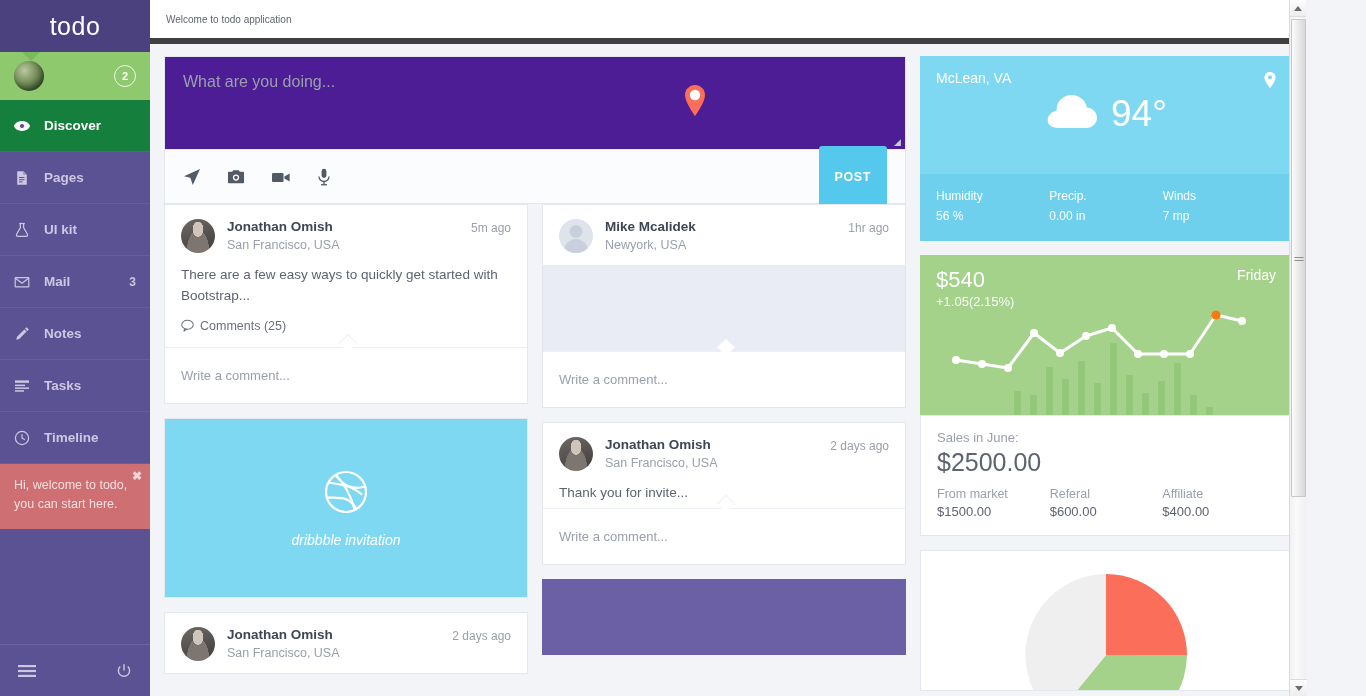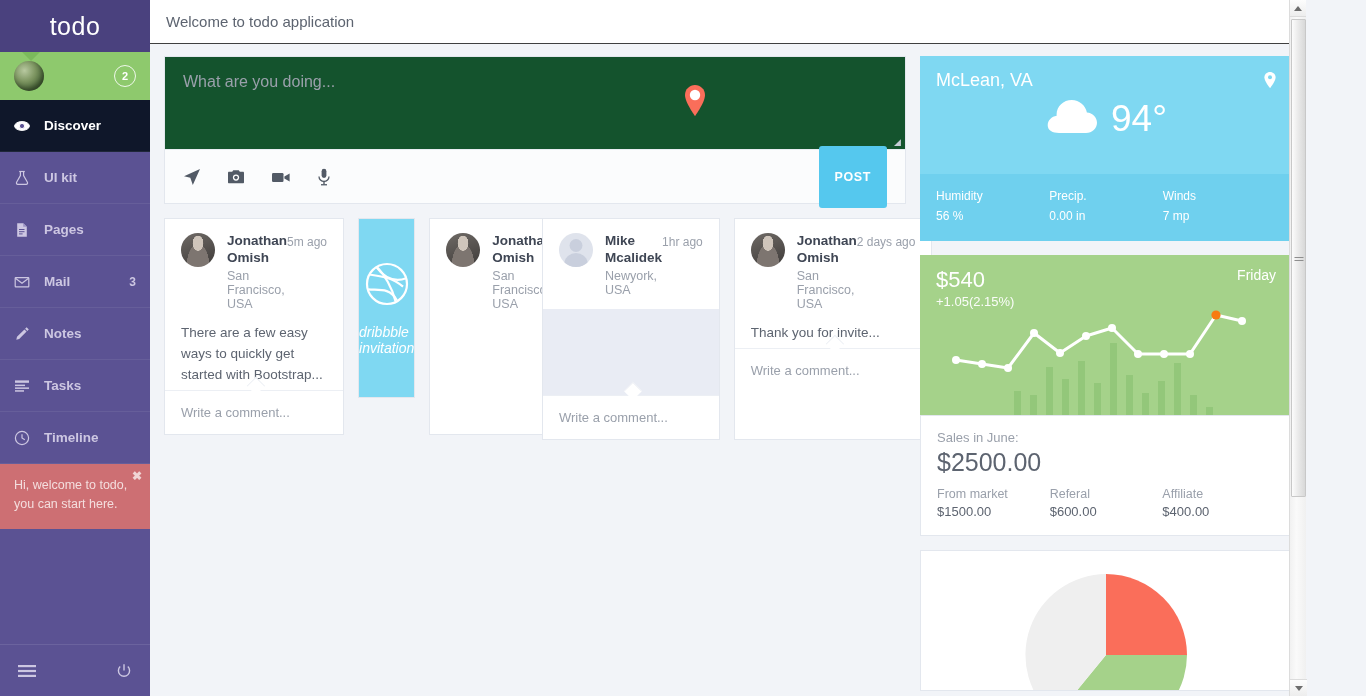--- a/index.html
+++ b/index.html
@@ -41,21 +41,21 @@
     font-size: 11px; font-weight: 700;
     display: flex; align-items: center; justify-content: center;
   }
   .nav { display: flex; flex-direction: column; }
   .nav-item {
     height: 52px; display: flex; align-items: center; padding: 0 14px;
     color: #cdc7e2; font-size: 13.5px; font-weight: 700;
     border-bottom: 1px solid rgba(255,255,255,.07);
     cursor: pointer; position: relative;
   }
-  .nav-item.active { color: #ffffff; background: #0f172a; }
+  .nav-item.active { color: #ffffff; background: #15803d; }
   .nav-item .ico {
     width: 22px; flex: 0 0 22px; display: flex; align-items: center;
     justify-content: flex-start; margin-right: 8px;
   }
   .nav-item .ico svg { display: block; }
   .nav-item.active .ico svg { fill: #ffffff; stroke: #ffffff; }
   .nav-count { margin-left: auto; font-size: 12px; font-weight: 700; color: #cdc7e2; }
 
   .welcome-note {
     background: #cd6f73; color: #f4dede; padding: 12px 14px 14px;
@@ -69,33 +69,33 @@
   .sidebar-footer {
     height: 52px; border-top: 1px solid rgba(255,255,255,.1);
     display: flex; align-items: center; justify-content: space-between;
     padding: 0 18px;
   }
   .sidebar-footer svg { display: block; }
 
   
   .main { flex: 1 1 auto; height: 696px; display: flex; flex-direction: column; min-width: 0; }
   .topbar {
-    height: 44px; background: #ffffff; border-bottom: 1px solid #404040;
+    height: 44px; background: #ffffff; border-bottom: 6px solid #404040;
     display: flex; align-items: center; padding: 0 16px;
-    color: #5d6470; font-size: 15px; flex: 0 0 44px;
+    color: #5d6470; font-size: 10px; flex: 0 0 44px;
   }
   .content {
     flex: 1 1 auto; display: flex; gap: 14px; padding: 12px 14px 0 14px;
     overflow: hidden; background: #f2f4f8;
   }
   .col-left { flex: 1 1 auto; min-width: 0; }
   .col-right { flex: 0 0 372px; width: 372px; }
 
   
-  .composer { background: #14532d; border: 1px solid #e3e7ee; margin-bottom: 14px; }
+  .composer { background: #4c1d95; border: 1px solid #e3e7ee; }
   .composer-body { position: relative; height: 92px; padding: 16px 18px; }
   .composer-placeholder { color: #9aa0ab; font-size: 16px; }
   .pin {
     position: absolute; right: 192px; top: 26px; width: 36px; height: 36px;
   }
   .resize-grip { position: absolute; right: 4px; bottom: 2px; color: #c6ccd6; font-size: 9px; }
   .composer-foot {
     border-top: 1px solid #e9edf3; background: #fbfcfd;
     height: 54px; display: flex; align-items: center; padding: 0 18px;
   }
@@ -103,21 +103,21 @@
   .composer-tools .tool { cursor: pointer; display: flex; }
   .btn-post {
     margin-left: auto; background: #55c8ee; color: #fff; border: none;
     font-size: 12.5px; font-weight: 700; letter-spacing: .6px;
     padding: 24px 16px; cursor: pointer; border-radius: 3px;
     font-family: "Liberation Sans", sans-serif;
   }
 
   
   .post-grid { display: flex; gap: 14px; align-items: flex-start; }
-  .post-col { flex: 1 1 0; min-width: 0; display: flex; flex-direction: row; gap: 14px; }
+  .post-col { flex: 1 1 0; min-width: 0; display: flex; flex-direction: column; gap: 14px; }
   .card { background: #fff; border: 1px solid #e3e7ee; }
   .post-head { display: flex; align-items: flex-start; padding: 14px 16px 12px; }
   .pavatar {
     width: 34px; height: 34px; border-radius: 50%; flex: 0 0 34px;
     margin-right: 12px; overflow: hidden;
     background:
       radial-gradient(ellipse at 50% 30%, #cfc5bb 0 22%, transparent 23%),
       radial-gradient(ellipse at 50% 95%, #7d7570 0 46%, transparent 47%),
       linear-gradient(160deg, #6f6a66, #3d3a38);
   }
@@ -136,21 +136,21 @@
   .pmeta { min-width: 0; }
   .pname { font-size: 13.5px; font-weight: 700; color: #3f4654; line-height: 1.25; }
   .ploc { font-size: 12.5px; color: #9aa0ab; margin-top: 2px; }
   .ptime { margin-left: auto; font-size: 12px; color: #9aa0ab; padding-top: 2px; white-space: nowrap; }
   .ptext { padding: 0 16px 4px; font-size: 13.5px; color: #5d6470; line-height: 1.55; }
   .pcomments {
     padding: 8px 16px 14px; font-size: 12.5px; color: #6b717c;
     display: flex; align-items: center; gap: 6px; cursor: pointer;
   }
   .pfoot {
-    border-top: 1px solid #eceff4; padding: 14px 16px;
+    border-top: 1px solid #eceff4; padding: 20px 16px;
     font-size: 13px; color: #9aa0ab; position: relative; cursor: text;
   }
   .pfoot::before {
     content: ""; position: absolute; left: 50%; top: -7px; transform: translateX(-50%);
     width: 12px; height: 12px; background: #fff;
     border-left: 1px solid #eceff4; border-top: 1px solid #eceff4;
     rotate: 45deg;
   }
   .photo-area { height: 86px; background: #e9ecf4; }
 
@@ -159,21 +159,21 @@
     display: flex; flex-direction: column; align-items: center; justify-content: center;
   }
   .dribbble-card .dlabel { font-style: italic; font-size: 14px; margin-top: 12px; }
 
   .purple-block { background: #6b60a6; height: 76px; }
 
   
   .widget { margin-bottom: 14px; }
   .weather { background: #7fd8f2; color: #fff; }
   .weather-top { padding: 14px 16px 16px; position: relative; height: 118px; }
-  .weather-city { font-size: 18px; font-weight: 400; }
+  .weather-city { font-size: 14px; font-weight: 400; }
   .weather-pin { position: absolute; right: 16px; top: 16px; }
   .weather-main {
     display: flex; align-items: center; justify-content: center; gap: 12px; margin-top: 6px;
   }
   .weather-temp { font-size: 37px; font-weight: 300; line-height: 1; }
   .weather-bottom {
     background: #6fd0ee; display: flex; padding: 12px 16px 14px;
   }
   .wstat { flex: 1 1 0; font-size: 12px; line-height: 1.7; }
   .wstat b { font-weight: 400; display: block; }
@@ -240,47 +240,47 @@
 
     <nav class="nav">
       <div class="nav-item active">
         <span class="ico">
           <svg width="16" height="16" viewBox="0 0 16 16">
               <ellipse cx="8" cy="8" rx="7.4" ry="4.4" fill="#fff"></ellipse>
               <circle cx="8" cy="8" r="2.6" fill="#5b5293"></circle>
             </svg>
         </span>
         <span>Discover</span>
-        <span class="nav-count"></span>
-      </div>
-
-      <div class="nav-item">
-        <span class="ico">
-          <svg width="16" height="16" viewBox="0 0 16 16" fill="none" stroke="#cdc7e2" stroke-width="1.2">
-            <path d="M6.4 1.5v4L2.6 12.3c-.5.9.1 2 1.1 2h8.6c1 0 1.6-1.1 1.1-2L9.6 5.5v-4"></path>
-              <path d="M5.2 1.5h5.6"></path>
-          </svg>
-        </span>
-        <span>UI kit</span>
         <span class="nav-count"></span>
       </div>
 
       <div class="nav-item">
         <span class="ico">
           <svg width="16" height="16" viewBox="0 0 16 16">
               <path d="M3.2 1.2h6l3.6 3.6v10H3.2z" fill="#cdc7e2"></path>
               <path d="M9.2 1.2v3.6h3.6" fill="#9b93c4"></path>
               <g fill="#5b5293">
                 <rect x="5" y="7" width="5.5" height="1"></rect>
                 <rect x="5" y="9.2" width="5.5" height="1"></rect>
                 <rect x="5" y="11.4" width="3.6" height="1"></rect>
               </g>
             </svg>
         </span>
         <span>Pages</span>
+        <span class="nav-count"></span>
+      </div>
+
+      <div class="nav-item">
+        <span class="ico">
+          <svg width="16" height="16" viewBox="0 0 16 16" fill="none" stroke="#cdc7e2" stroke-width="1.2">
+            <path d="M6.4 1.5v4L2.6 12.3c-.5.9.1 2 1.1 2h8.6c1 0 1.6-1.1 1.1-2L9.6 5.5v-4"></path>
+              <path d="M5.2 1.5h5.6"></path>
+          </svg>
+        </span>
+        <span>UI kit</span>
         <span class="nav-count"></span>
       </div>
 
       <div class="nav-item">
         <span class="ico">
           <svg width="16" height="16" viewBox="0 0 16 16" fill="none" stroke="#cdc7e2" stroke-width="1.2">
             <rect x="1.2" y="3.6" width="13.6" height="9.2" rx="0.6"></rect>
               <path d="M1.4 4.2 8 9.2l6.6-5"></path>
           </svg>
         </span>
@@ -408,20 +408,27 @@
             <div class="card">
               <div class="post-head">
                 <div class="pavatar"></div>
                 <div class="pmeta">
                   <div class="pname">Jonathan Omish</div>
                   <div class="ploc">San Francisco, USA</div>
                 </div>
                 <div class="ptime">5m ago</div>
               </div>
               <div class="ptext">There are a few easy ways to quickly get started with Bootstrap...</div>
+              <div class="pcomments">
+                <svg width="13" height="13" viewBox="0 0 14 14" fill="none" stroke="#6b717c" stroke-width="1.1">
+                  <ellipse cx="7" cy="6.2" rx="6.2" ry="4.8"></ellipse>
+                    <path d="M4.4 10.2 3 13.2l3.4-2.5"></path>
+                </svg>
+                <span>Comments (25)</span>
+              </div>
               <div class="pfoot">Write a comment...</div>
             </div>
 
             <div class="card dribbble-card">
               <span>
                 <svg width="48" height="48" viewBox="0 0 48 48" fill="none" stroke="#ffffff" stroke-width="2.2">
                   <circle cx="24" cy="24" r="20"></circle>
                   <path d="M6.4 14.6c9.8 1.3 22.5 2.6 33.6 12.1"></path>
                   <path d="M13.6 6.8C21 14 29.5 27.8 32.6 41.6"></path>
                   <path d="M43.2 18.2C32.6 22 21.8 18.6 13 6.6"></path>

